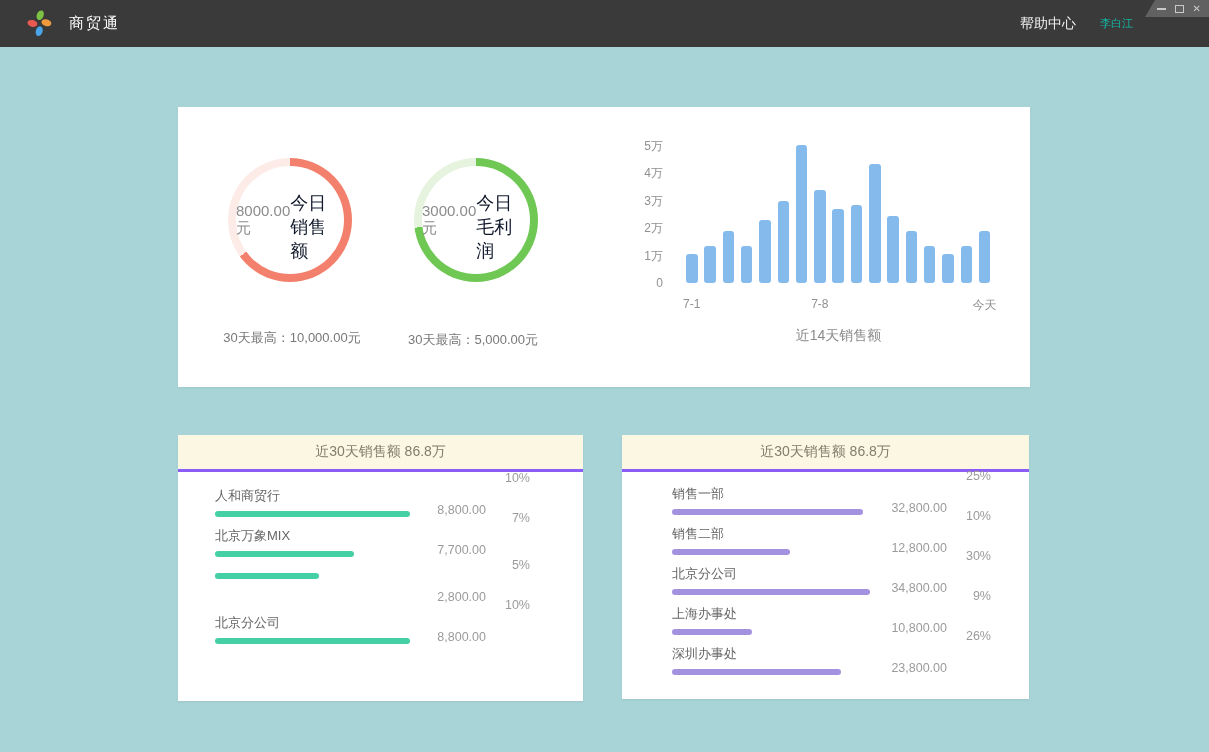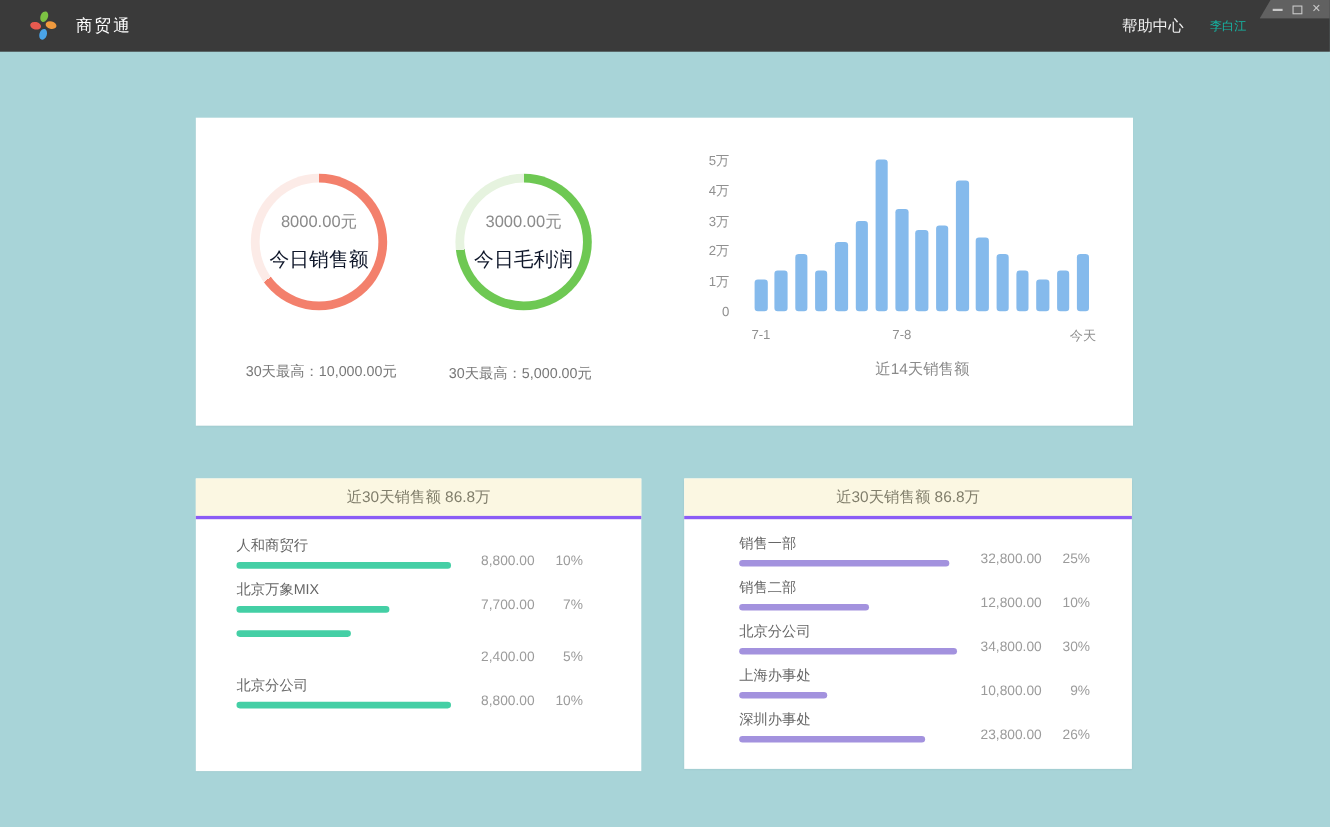--- a/index.html
+++ b/index.html
@@ -25,21 +25,21 @@
   
   .panel { position:absolute; background:#ffffff; box-shadow:0 1px 2px rgba(0,0,0,0.07); }
   .panel-main { left:178px; top:107px; width:852px; height:280px; }
   .panel-list { top:435px; }
   .panel-cust { left:178px; width:405px; height:266px; }
   .panel-dept { left:622px; width:407px; height:264px; }
 
   
   .gauge { position:absolute; width:124px; height:124px; border-radius:50%; }
   .gauge-inner { position:absolute; inset:8px; border-radius:50%; background:#ffffff;
-    display:flex; flex-direction:column; align-items:center; justify-content:center; }
+    display:flex; flex-direction:row; align-items:center; justify-content:center; }
   .gauge-value { font-size:15px; color:#8b8b8b; }
   .gauge-label { font-size:18px; color:#0f172a; margin-top:13px; }
   .gauge-caption { position:absolute; width:220px; text-align:center;
     font-size:13px; color:#787878; }
   .g0 { left:50px; top:51px; }  .cap0 { left:4px;  top:222px; }
   .g1 { left:236px; top:51px; } .cap1 { left:185px; top:224px; }
 
   
   .y-axis { position:absolute; left:430px; top:36px; width:55px; height:140px; }
   .y-tick { position:absolute; right:0; width:55px; text-align:right;
@@ -57,21 +57,21 @@
     display:flex; align-items:center; justify-content:center;
     font-size:14px; color:#807e6b; }
   .list-body { padding-top:14px; }
   .panel-cust .list-body { padding-left:37px; padding-right:53px; }
   .panel-dept .list-body { padding-left:50px; padding-right:38px; padding-top:12px; }
   .lrow { position:relative; height:40px; }
   .lrow-label { font-size:13px; color:#666666; line-height:16px; padding-top:2px; }
   .lrow-bar { height:6px; border-radius:3px; margin-top:7px; }
   .lrow-nums { position:absolute; right:0; bottom:9px; display:flex; gap:12px;
     font-size:12.5px; color:#9b9b9b; }
-  .lrow-amt { text-align:right; }
+  .lrow-amt { text-align:right;margin-top:32px; }
   .lrow-pct { width:32px; text-align:right; }
 </style>
 </head>
 <body>
 
 <div class="titlebar">
   <svg class="logo" viewBox="0 0 27 29">
     <ellipse cx="14.2" cy="6.2" rx="3.4" ry="5.0" fill="#7cc243" transform="rotate(22 14.2 6.2)"></ellipse>
     <ellipse cx="20.4" cy="13.8" rx="5.0" ry="3.4" fill="#f09a3e" transform="rotate(14 20.4 13.8)"></ellipse>
     <ellipse cx="13.2" cy="22.2" rx="3.4" ry="5.0" fill="#4aa4e8" transform="rotate(18 13.2 22.2)"></ellipse>
@@ -156,21 +156,21 @@
         <div class="lrow-label">北京万象MIX</div>
         <div class="lrow-bar" style="width: 44%; background: rgb(68, 207, 165);"></div>
         <div class="lrow-nums">
           <span class="lrow-amt">7,700.00</span>
           <span class="lrow-pct">7%</span>
         </div>
       </div>
       <div class="lrow">
         <div class="lrow-bar" style="width: 33%; background: rgb(68, 207, 165);"></div>
         <div class="lrow-nums">
-          <span class="lrow-amt">2,400.00</span>
+          <span class="lrow-amt">2,800.00</span>
           <span class="lrow-pct">5%</span>
         </div>
       </div>
       <div class="lrow">
         <div class="lrow-label">北京分公司</div>
         <div class="lrow-bar" style="width: 62%; background: rgb(68, 207, 165);"></div>
         <div class="lrow-nums">
           <span class="lrow-amt">8,800.00</span>
           <span class="lrow-pct">10%</span>
         </div>

